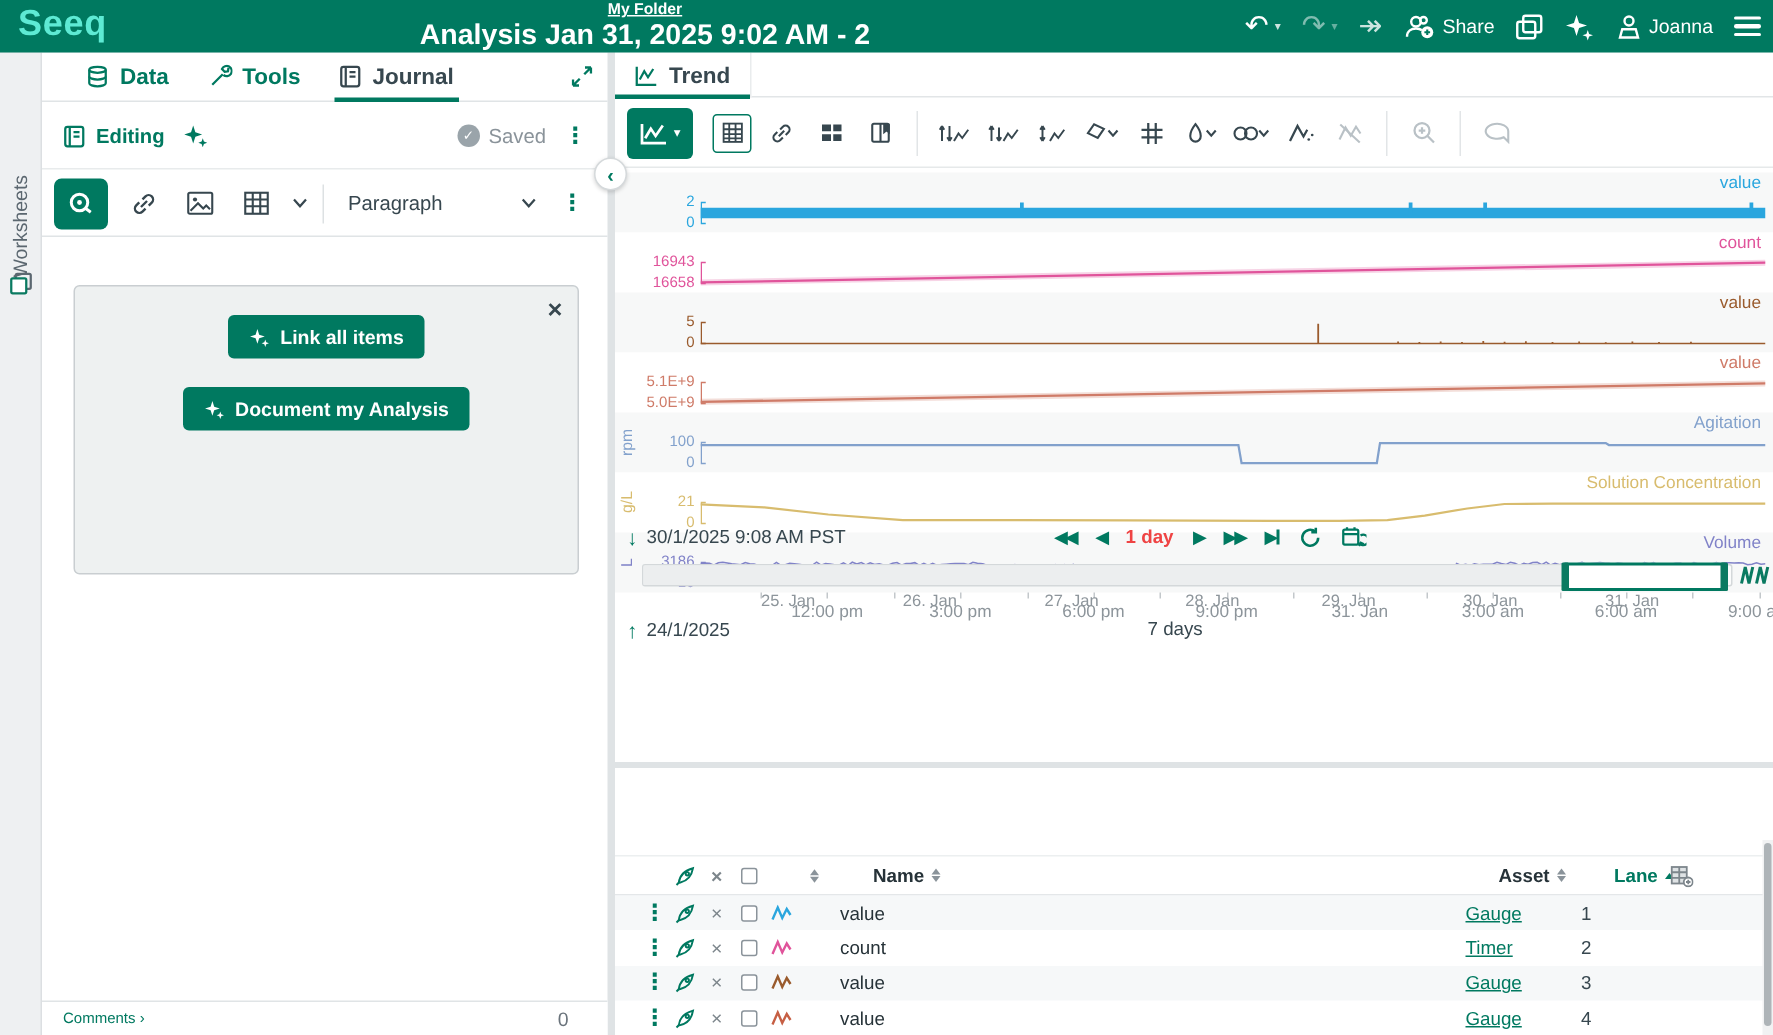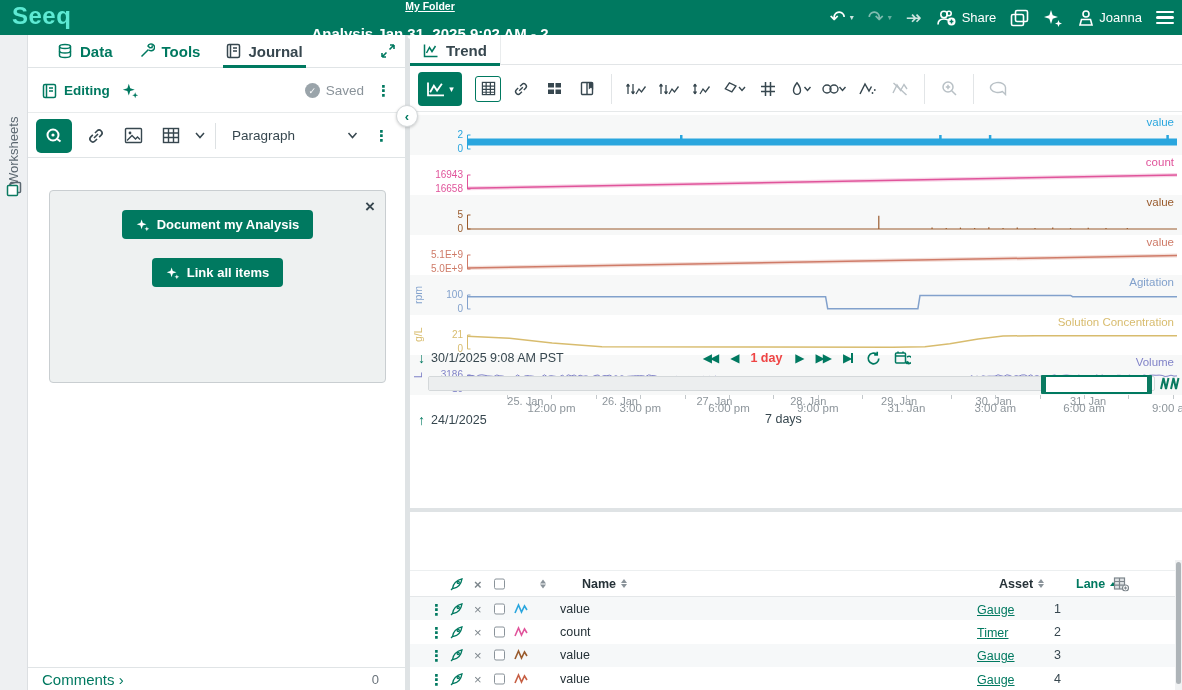--- a/index.html
+++ b/index.html
@@ -5,21 +5,21 @@
   * { box-sizing: border-box; margin: 0; padding: 0; }
   html,body { width:1182px; height:690px; overflow:hidden; }
   body { position:relative; background:#dfe3e5; font-family:"Liberation Sans","DejaVu Sans",sans-serif; color:#37474f; }
   svg { display:block; }
 
   
   .appbar { position:absolute; left:0; top:0; width:1182px; height:35px; background:#007960; color:#fff; z-index:5; }
   .logo { position:absolute; left:12px; top:2px; font-size:24px; font-weight:bold; letter-spacing:.5px; color:#5eead4; }
   .crumb-wrap { position:absolute; left:270px; top:0; width:320px; text-align:center; }
   .crumb { font-size:10.5px; font-weight:bold; text-decoration:underline; cursor:pointer; }
-  .doc-title { font-size:15px; font-weight:bold; margin-top:13px; }
+  .doc-title { font-size:19px; font-weight:bold; margin-top:1px; }
   .hicons { position:absolute; right:8px; top:0; height:35px; display:flex; align-items:center; gap:14px; }
   .hbtn { display:flex; align-items:center; gap:4px; cursor:pointer; color:#fff; }
   .glyph-arrow { font-size:19px; line-height:1; }
   .dim { opacity:.5; }
   .semi { opacity:.8; }
   .tiny-caret { font-size:8px; opacity:.8; }
   .share-label, .user-label { font-size:13px; }
   .burger { display:flex; flex-direction:column; gap:3px; cursor:pointer; }
   .burger i { display:block; width:18px; height:2.4px; background:#fff; border-radius:2px; }
 
@@ -47,21 +47,21 @@
   .para-select { display:flex; align-items:center; gap:52px; font-size:13.5px; color:#37474f; cursor:pointer; padding:0 6px; }
   .jtool-kebab { margin-left:auto; margin-right:8px; }
 
   .qs-card { position:absolute; left:21px; top:155px; width:337px; height:193px; background:#eef1f1; border:1px solid #c9ced1; border-radius:4px; }
   .qs-close { position:absolute; right:10px; top:6px; font-size:17px; font-weight:bold; color:#37474f; cursor:pointer; }
   .qs-title { margin-top:18px; text-align:center; font-size:17px; color:#3b4550; }
   .qs-btn { display:flex; align-items:center; gap:7px; margin:0 auto; background:#007960; color:#fff; border:none; border-radius:4px; font-size:13px; font-weight:bold; padding:7px 14px; cursor:pointer; font-family:inherit; }
   .qs-btn1 { margin-top:19px; }
   .qs-btn2 { margin-top:19px; }
   .comments-bar { position:absolute; left:0; bottom:0; width:100%; height:23px; border-top:1px solid #e0e4e6; display:flex; align-items:center; padding:0 14px; background:#fff; }
-  .comments-link { color:#007960; font-size:15px; cursor:pointer; }
+  .comments-link { color:#007960; font-size:10px; cursor:pointer; }
   .comments-count { margin-left:auto; margin-right:12px; color:#6a737b; font-size:13px; }
 
   .divider-btn { position:absolute; left:396px; top:105px; width:22px; height:22px; border-radius:50%; background:#fff; border:1px solid #d5d9db; box-shadow:0 1px 3px rgba(0,0,0,.18); z-index:6; display:flex; align-items:center; justify-content:center; color:#007960; font-size:13px; font-weight:bold; cursor:pointer; }
 
   
   .main { position:absolute; left:410px; top:35px; width:772px; height:655px; }
   .trend-panel { position:absolute; left:0; top:0; width:920px; height:473px; background:#fff; }
   .panel-tabstrip { position:absolute; left:0; top:0; width:100%; height:30px; border-bottom:1px solid #e2e5e7; background:#fff; }
   .panel-tab { position:absolute; left:0; top:0; height:30px; display:flex; align-items:center; gap:7px; padding:0 13px; font-size:15px; font-weight:bold; color:#37474f; background:#fff; border-right:1px solid #e9eced; cursor:pointer; }
   .panel-tab::after { content:""; position:absolute; left:0; right:0; bottom:-1px; height:3px; background:#007960; }
@@ -309,37 +309,37 @@
       <span>Paragraph</span>
       <svg width="11" height="7" viewBox="0 0 10 7" fill="none" stroke="#37474f" stroke-width="1.5">
           <path d="M1 1 L5 5.5 L9 1"></path>
         </svg>
     </span>
     <span class="kebab jtool-kebab">⋮</span>
   </div>
 
   <div class="qs-card">
     <span class="qs-close">×</span>
-    <button class="qs-btn qs-btn1">
+    <button class="qs-btn qs-btn2">
       <span>
         <svg width="14" height="14" viewBox="0 0 20 20" fill="#fff">
           <path d="M8 2 L9.7 7.3 L15 9 L9.7 10.7 L8 16 L6.3 10.7 L1 9 L6.3 7.3 Z"></path>
           <path d="M15.5 12 L16.4 14.6 L19 15.5 L16.4 16.4 L15.5 19 L14.6 16.4 L12 15.5 L14.6 14.6 Z"></path>
         </svg>
       </span>
-      <span>Document my Analysis</span>
+      <span>Link all items</span>
     </button>
-    <button class="qs-btn qs-btn2">
+    <button class="qs-btn qs-btn1">
       <span>
         <svg width="14" height="14" viewBox="0 0 20 20" fill="#fff">
           <path d="M8 2 L9.7 7.3 L15 9 L9.7 10.7 L8 16 L6.3 10.7 L1 9 L6.3 7.3 Z"></path>
           <path d="M15.5 12 L16.4 14.6 L19 15.5 L16.4 16.4 L15.5 19 L14.6 16.4 L12 15.5 L14.6 14.6 Z"></path>
         </svg>
       </span>
-      <span>Link all items</span>
+      <span>Document my Analysis</span>
     </button>
   </div>
 
   <div class="comments-bar">
     <span class="comments-link">
       <span>Comments</span>
       <span>›</span>
     </span>
     <span class="comments-count">0</span>
   </div>

